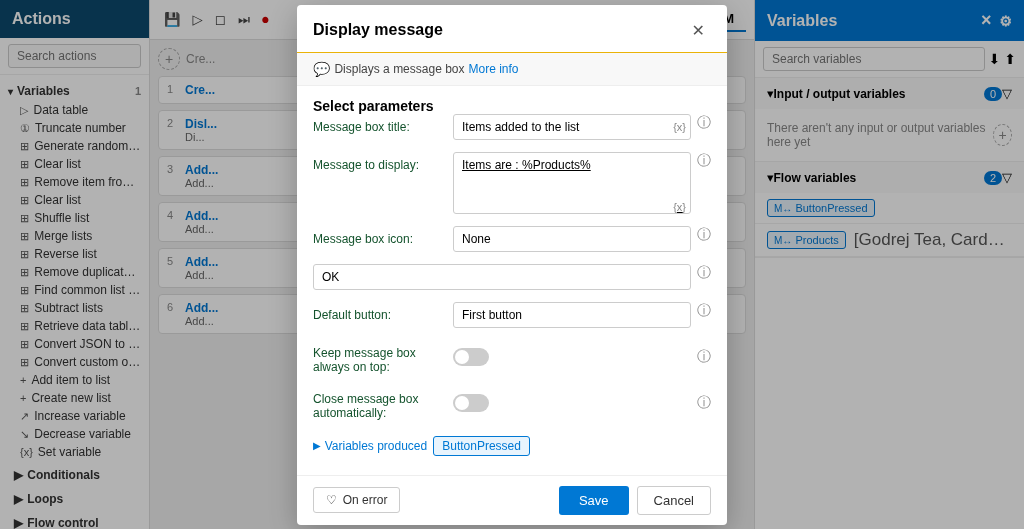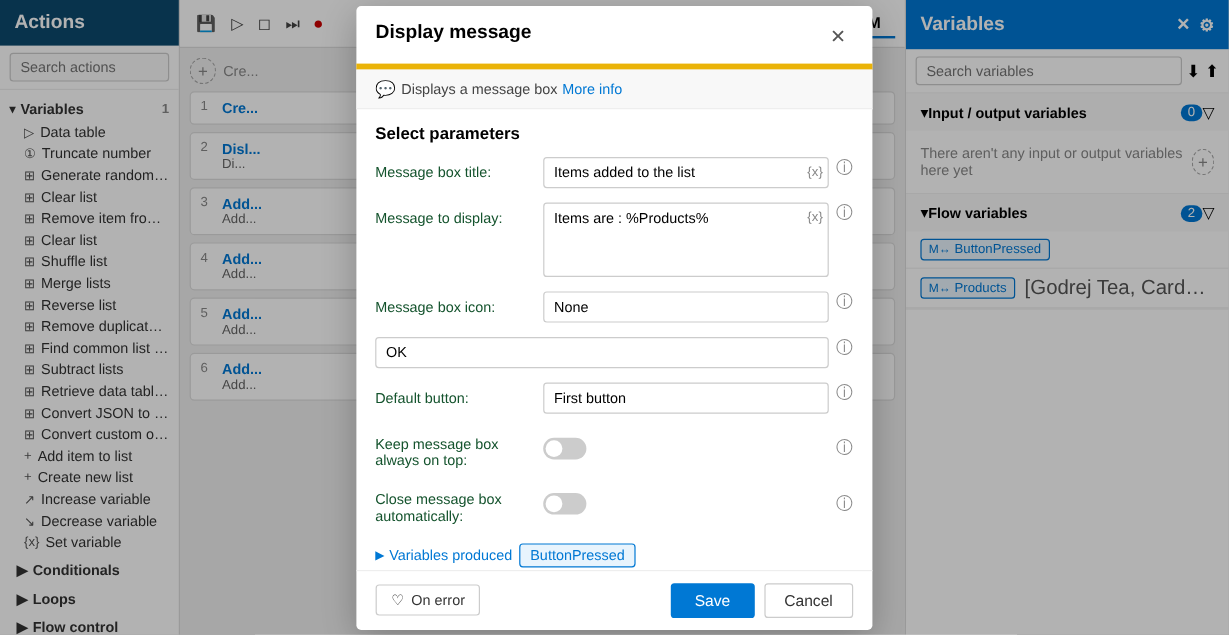--- a/index.html
+++ b/index.html
@@ -48,27 +48,27 @@
     .var-section-header .badge { background: #0078d4; color: #fff; border-radius: 10px; padding: 1px 6px; font-size: 11px; margin-left: 6px; }
     .var-empty { padding: 12px; color: #888; font-size: 12px; display: flex; align-items: center; justify-content: space-between; }
     .var-item { display: flex; align-items: center; padding: 6px 12px; border-bottom: 1px solid #f0f0f0; }
     .var-item-badge { background: #e8f4fd; border: 1px solid #0078d4; border-radius: 3px; padding: 2px 6px; font-size: 11px; color: #0078d4; margin-right: 8px; white-space: nowrap; }
     .var-item-value { font-size: 17px; color: #555; white-space: nowrap; overflow: hidden; text-overflow: ellipsis; }
     .var-flow-section { border-bottom: 1px solid #eee; }
 
     
     .modal-overlay { position: absolute; top: 0; left: 0; right: 0; bottom: 0; background: rgba(0,0,0,0.3); display: flex; align-items: center; justify-content: center; z-index: 100; }
     .modal { background: #fff; width: 430px; border-radius: 4px; box-shadow: 0 8px 32px rgba(0,0,0,0.25); display: flex; flex-direction: column; max-height: 520px; }
-    .modal-header { display: flex; align-items: flex-start; justify-content: space-between; padding: 14px 16px 10px; border-bottom: 5px solid #eab308; }
+    .modal-header { display: flex; align-items: center; justify-content: space-between; padding: 14px 16px 10px; border-bottom: 1px solid #eab308; }
     .modal-title { font-size: 16px; font-weight: 600; color: #000; }
     .modal-close { background: none; border: none; cursor: pointer; font-size: 16px; color: #555; padding: 2px 6px; }
     .modal-subheader { display: flex; align-items: center; padding: 8px 16px; background: #f8f8f8; border-bottom: 1px solid #eee; font-size: 12px; color: #444; }
     .modal-subheader a { color: #0078d4; text-decoration: none; margin-left: 4px; }
     .modal-body { padding: 12px 16px; overflow-y: auto; flex: 1; }
-    .section-title { font-size: 14px; font-weight: 600; margin-bottom: 12px; color: #000; }
+    .section-title { font-size: 14px; font-weight: 600; color: #000; }
     .form-row { display: flex; align-items: flex-start; margin-bottom: 12px; }
     .form-label { width: 140px; font-size: 12px; color: #14532d; padding-top: 6px; flex-shrink: 0; }
     .form-control { flex: 1; }
     .form-input-wrap { display: flex; align-items: center; border: 1px solid #ccc; border-radius: 3px; background: #fff; }
     .form-input-wrap input, .form-input-wrap textarea { flex: 1; border: none; outline: none; padding: 5px 8px; font-size: 12px; font-family: inherit; resize: none; background: transparent; }
     .form-input-wrap textarea { min-height: 60px; }
     .input-badge { color: #888; font-size: 11px; padding: 0 4px; }
     .input-info { color: #888; font-size: 14px; margin-left: 6px; cursor: pointer; }
     .form-select-wrap { display: flex; align-items: center; }
     .form-select { flex: 1; border: 1px solid #ccc; border-radius: 3px; padding: 5px 8px; font-size: 12px; background: #fff; appearance: none; cursor: pointer; }
@@ -344,21 +344,21 @@
               <input type="text" style="border: none; outline: none; padding: 5px 8px; font-size: 12px; font-family: inherit; width: 100%;" value="Items added to the list">
               <span class="input-badge">{x}</span>
             </div>
           </div>
           <span class="input-info">ⓘ</span>
         </div>
 
         <div class="form-row">
           <div class="form-label">Message to display:</div>
           <div class="form-control">
-            <div class="form-input-wrap" style="align-items:flex-start;">
+            <div class="form-input-wrap" style="align-items:flex-end;text-decoration:underline;">
               <textarea style="border: none; outline: none; padding: 5px 8px; font-size: 12px; font-family: inherit; min-height: 60px; width: 100%; resize: none; background: transparent;">Items are : %Products%</textarea>
               <span class="input-badge" style="padding-top:5px;">{x}</span>
             </div>
           </div>
           <span class="input-info">ⓘ</span>
         </div>
 
         <div class="form-row">
           <div class="form-label">Message box icon:</div>
           <div class="form-control">

